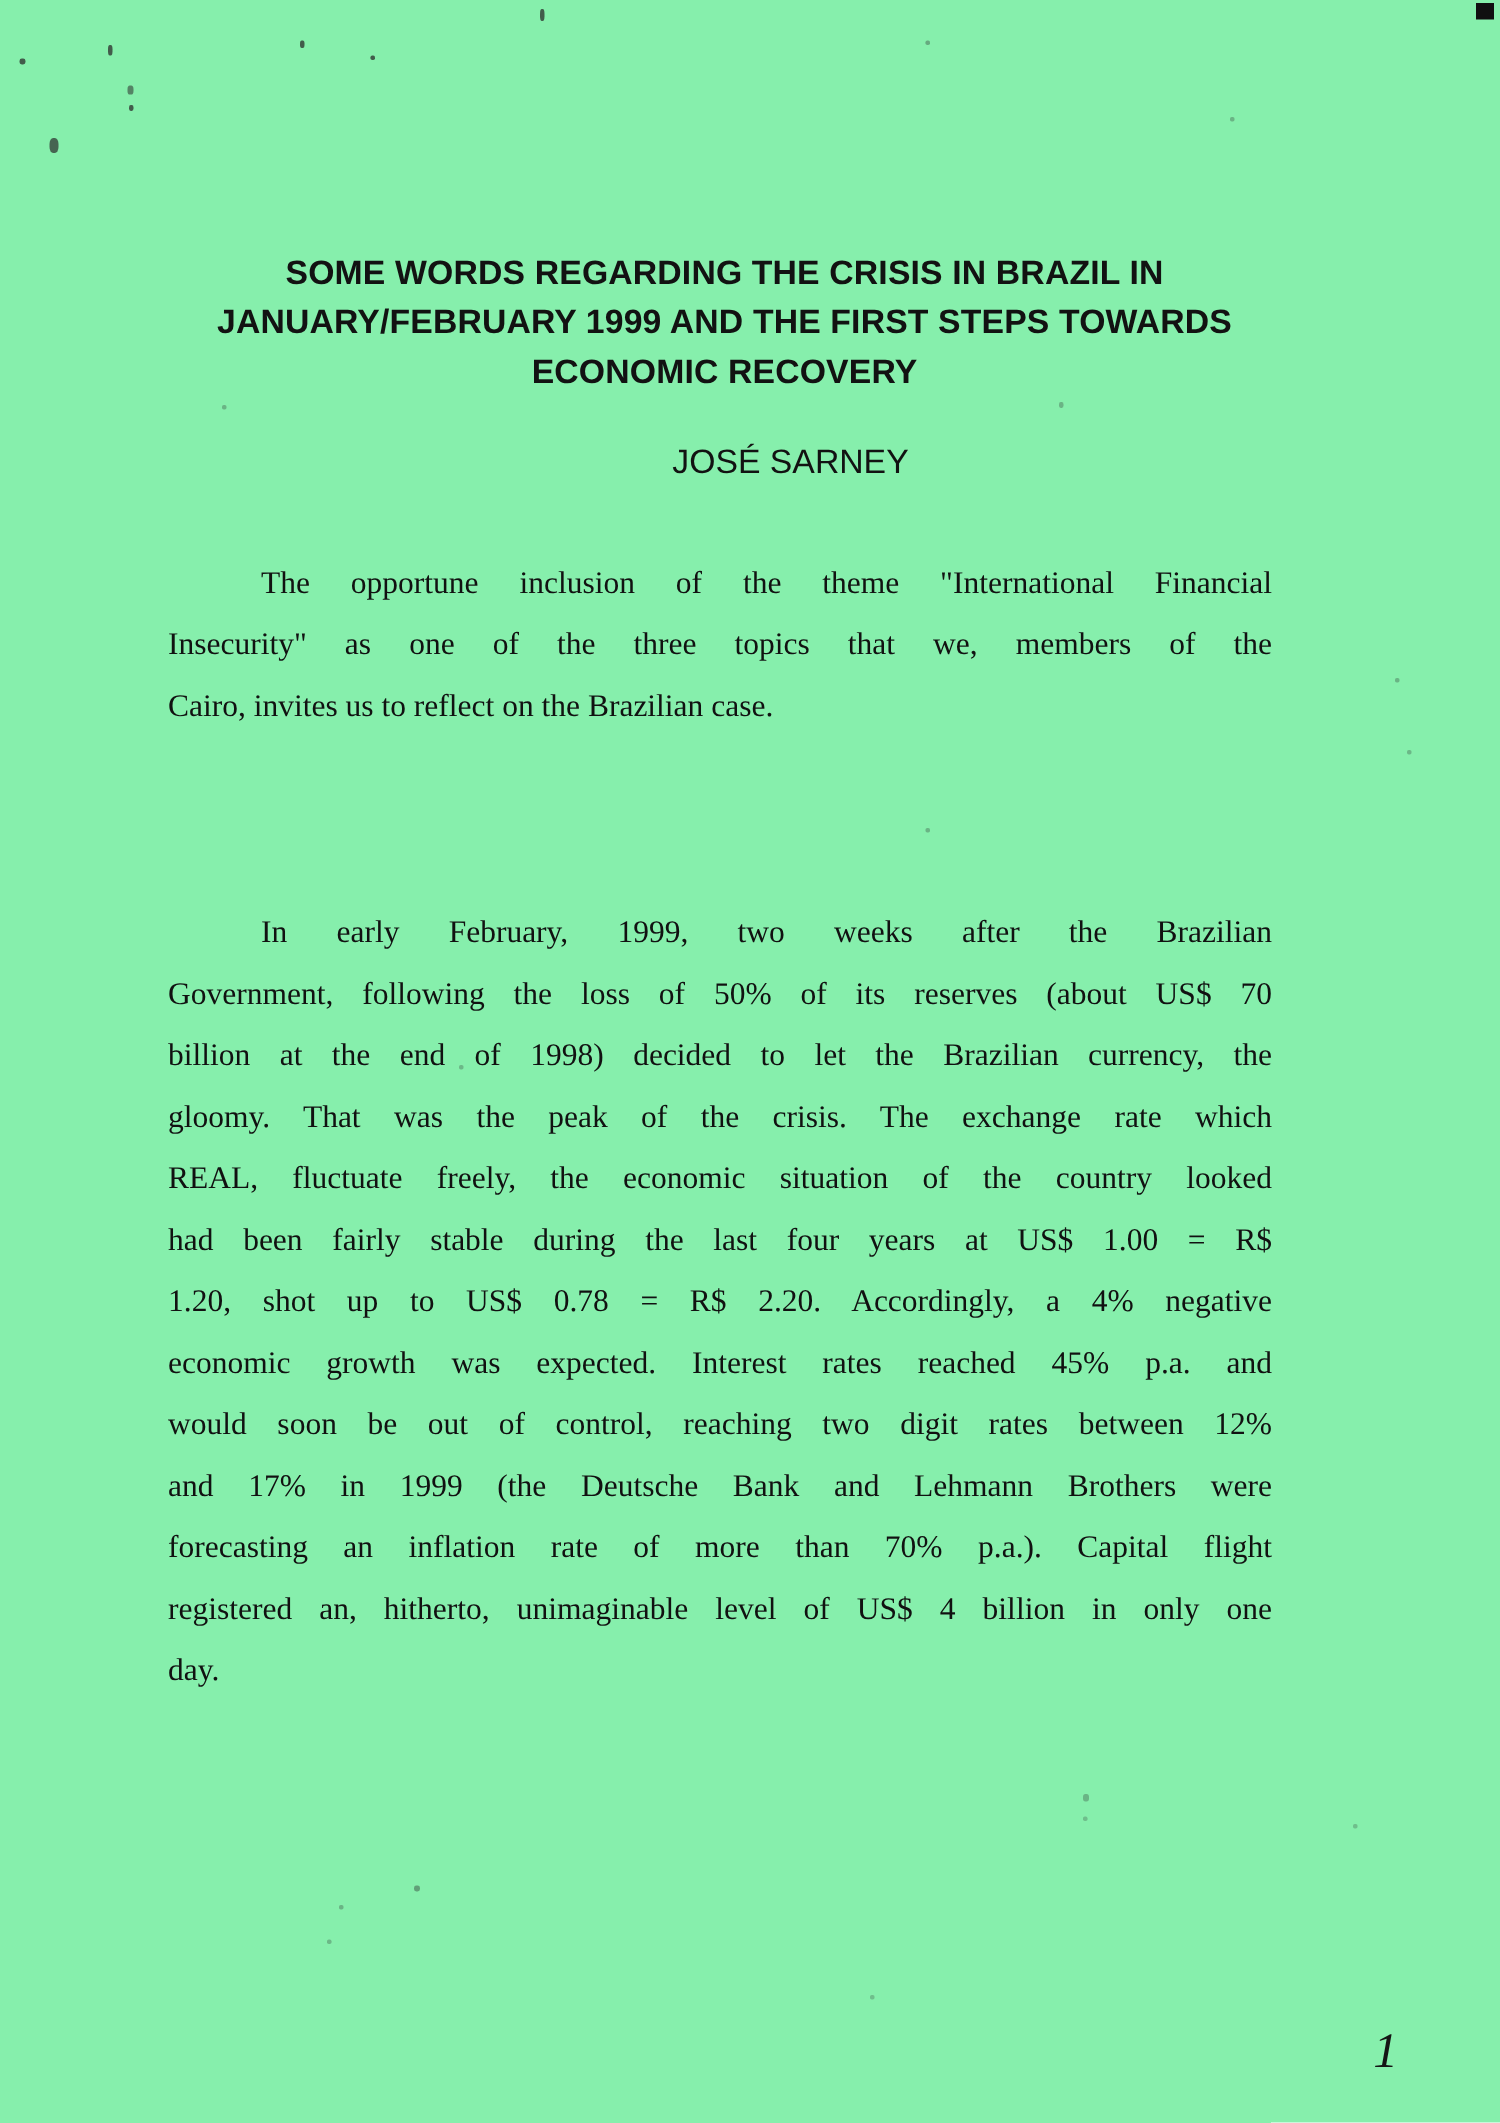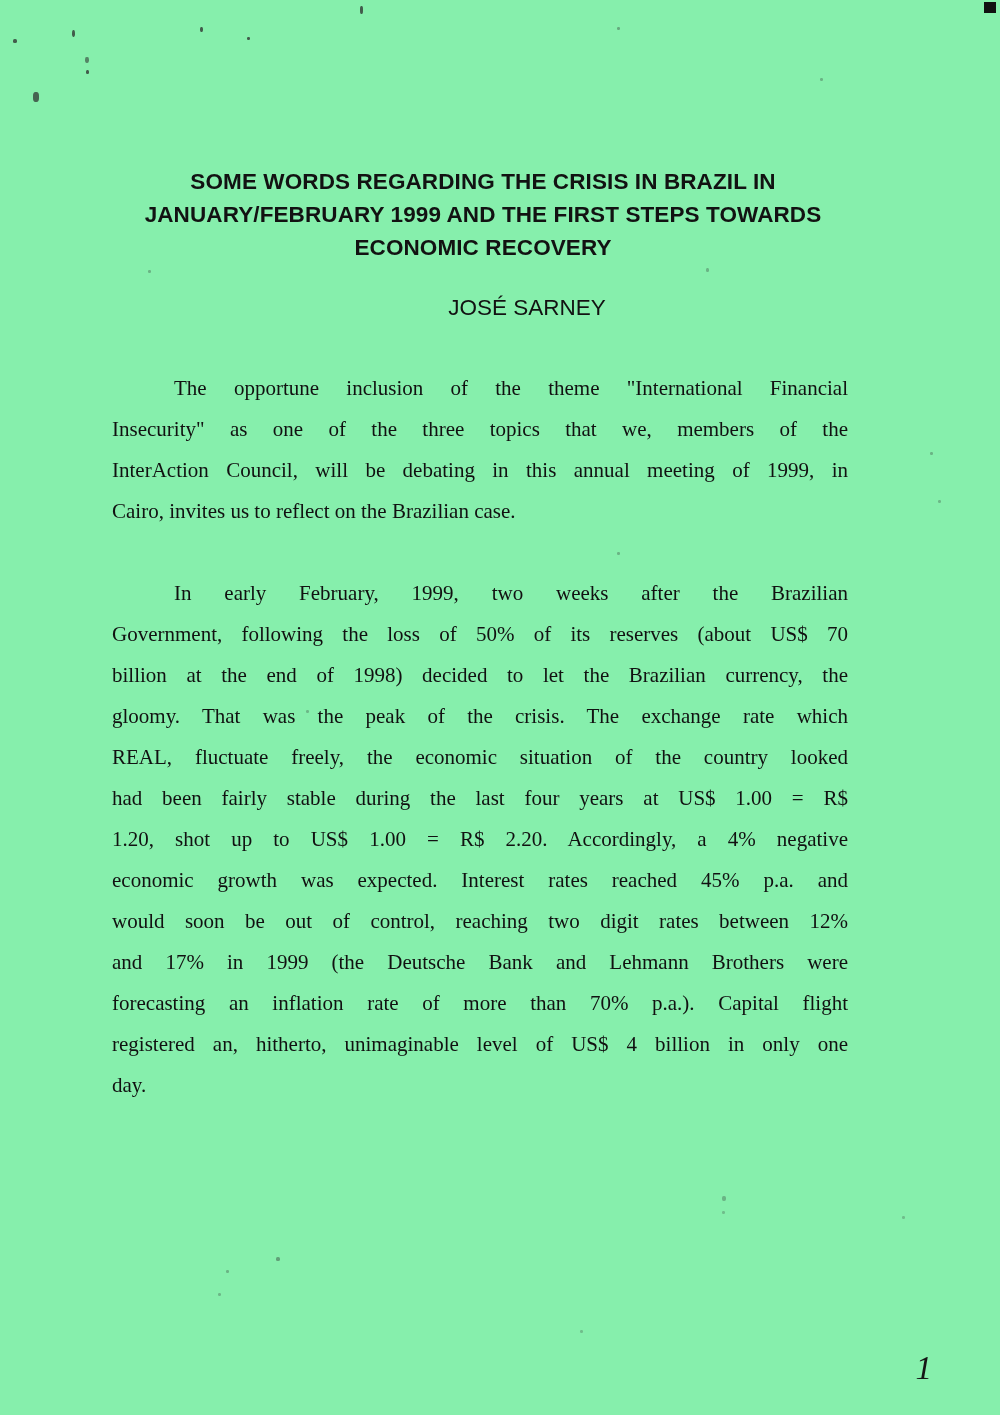--- a/index.html
+++ b/index.html
@@ -70,21 +70,21 @@
 
   
   .body-block {
     position: absolute;
     left: 112px;
     width: 736px;
     font-size: 21px;
     color: #111111;
   }
   #para-1 { top: 368px; }
-  #para-2 { top: 573px; }
+  #para-2 { top: 601px; }
 
   .para {
     margin: 0;
     text-align: justify;
     text-justify: inter-word;
     line-height: 41px;
     font-family: Liberation Serif, serif;
   }
   .para .line {
     display: block;
@@ -149,34 +149,33 @@
     <span class="title-line">JANUARY/FEBRUARY 1999 AND THE FIRST STEPS TOWARDS</span>
     <span class="title-line">ECONOMIC RECOVERY</span>
   </h1>
 
   <div class="author">JOSÉ SARNEY</div>
 
   <div class="body-block" id="para-1">
     <p class="para">
       <span class="line j"><span class="indent"></span><span>The opportune inclusion of the theme "International Financial</span></span>
       <span class="line j"><span>Insecurity" as one of the three topics that we, members of the</span></span>
-      <span class="line j"><span>InterAction Council, will be debating in this annual meeting of 1999, in</span></span>
       <span class="line last"><span>Cairo, invites us to reflect on the Brazilian case.</span></span>
     </p>
   </div>
 
   <div class="body-block" id="para-2">
     <p class="para">
       <span class="line j"><span class="indent"></span><span>In early February, 1999, two weeks after the Brazilian</span></span>
       <span class="line j"><span>Government, following the loss of 50% of its reserves (about US$ 70</span></span>
       <span class="line j"><span>billion at the end of 1998) decided to let the Brazilian currency, the</span></span>
       <span class="line j"><span>gloomy. That was the peak of the crisis. The exchange rate which</span></span>
       <span class="line j"><span>REAL, fluctuate freely, the economic situation of the country looked</span></span>
       <span class="line j"><span>had been fairly stable during the last four years at US$ 1.00 = R$</span></span>
-      <span class="line j"><span>1.20, shot up to US$ 1.00 = R$ 2.20. Accordingly, a 4% negative</span></span>
+      <span class="line j"><span>1.20, shot up to US$ 0.78 = R$ 2.20. Accordingly, a 4% negative</span></span>
       <span class="line j"><span>economic growth was expected. Interest rates reached 45% p.a. and</span></span>
       <span class="line j"><span>would soon be out of control, reaching two digit rates between 12%</span></span>
       <span class="line j"><span>and 17% in 1999 (the Deutsche Bank and Lehmann Brothers were</span></span>
       <span class="line j"><span>forecasting an inflation rate of more than 70% p.a.). Capital flight</span></span>
       <span class="line j"><span>registered an, hitherto, unimaginable level of US$ 4 billion in only one</span></span>
       <span class="line last"><span>day.</span></span>
     </p>
   </div>
 
   <div class="page-number">1</div>

